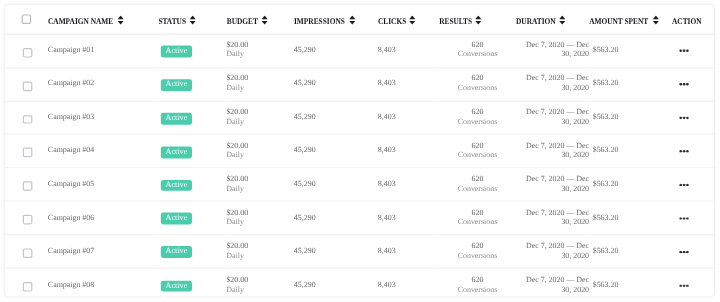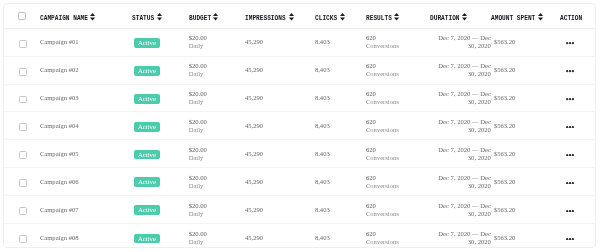--- a/index.html
+++ b/index.html
@@ -3,35 +3,35 @@
 <meta charset="utf-8">
 <style>
   html,body{margin:0;padding:0;background:#ffffff;}
   body{width:600px;height:252px;overflow:hidden;
        font-family:"Liberation Serif",serif;-webkit-font-smoothing:antialiased;}
   .card{position:absolute;left:3.4px;top:3.3px;width:592.6px;height:244.9px;
         background:#fff;border:1px solid #efefef;border-radius:4px;
         box-sizing:border-box;overflow:hidden;}
   table{border-collapse:collapse;width:100%;table-layout:fixed;}
   thead th{font-weight:bold;font-size:7.2px;color:#15171c;text-align:left;
-           height:23.5px;padding:0;vertical-align:middle;white-space:nowrap;font-family:Liberation Mono, monospace;}
+           height:23.5px;padding:0;vertical-align:middle;white-space:nowrap;}
   tbody tr{height:27.9px;}
   tbody tr:first-child td{border-top-color:#eeeeee;}
   tbody td{font-size:6.6px;color:#696969;padding:0;
            border-top:1px solid #f3f3f3;vertical-align:middle;line-height:7.8px;
            overflow:hidden;}
   .th-in{display:flex;align-items:center;gap:3.4px;position:relative;top:1.5px;}
   .th-in>span:first-child{display:inline-block;transform:scaleX(0.855);transform-origin:left center;}
   .c-select{width:35.5px;padding-left:13.5px !important;box-sizing:border-box;}
   .c-campaign-name{width:92.5px;}
   .c-status{width:56.25px;}
   .c-budget{width:56.25px;}
   .c-impressions{width:70px;}
   .c-clicks{width:51px;}
-  .c-results{width:64px;}
+  .c-results{width:64px;text-align:center;}
   .c-duration{width:61px;text-align:right;}
   .c-amount-spent{width:69px;}
   tbody .c-amount-spent{padding-left:3px;}
   .sub-line{color:#8a8a8a;}
   tbody .c-budget>div:first-child,tbody .c-results>div:first-child{color:#5d5d5d;}
   .c-action{width:35.5px;}
     .sort{display:inline-block;width:5.1px;height:7.5px;position:relative;line-height:0;top:-0.8px;left:-1.1px;}
   .cb{width:7.9px;height:7.9px;border:1px solid #b9bcc2;border-radius:1.5px;box-sizing:border-box;display:block;}
   tbody .cb{border-color:#c3c6cb;position:relative;top:1.5px;left:0.8px;}
   .badge{display:inline-block;background:#4bccac;color:#fff;font-size:6.8px;

